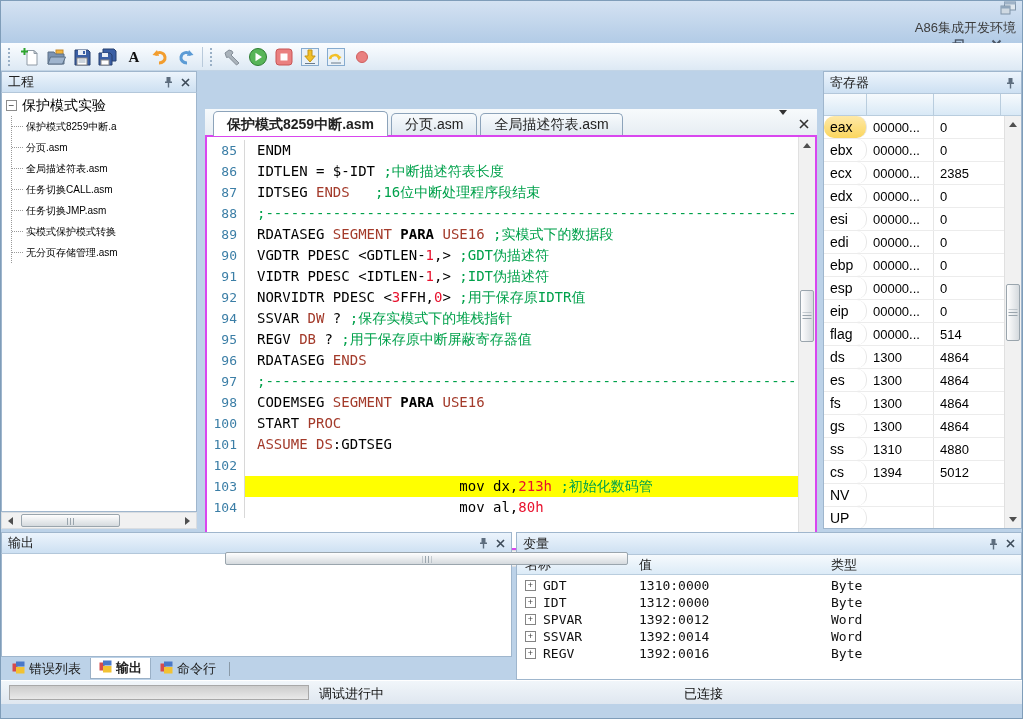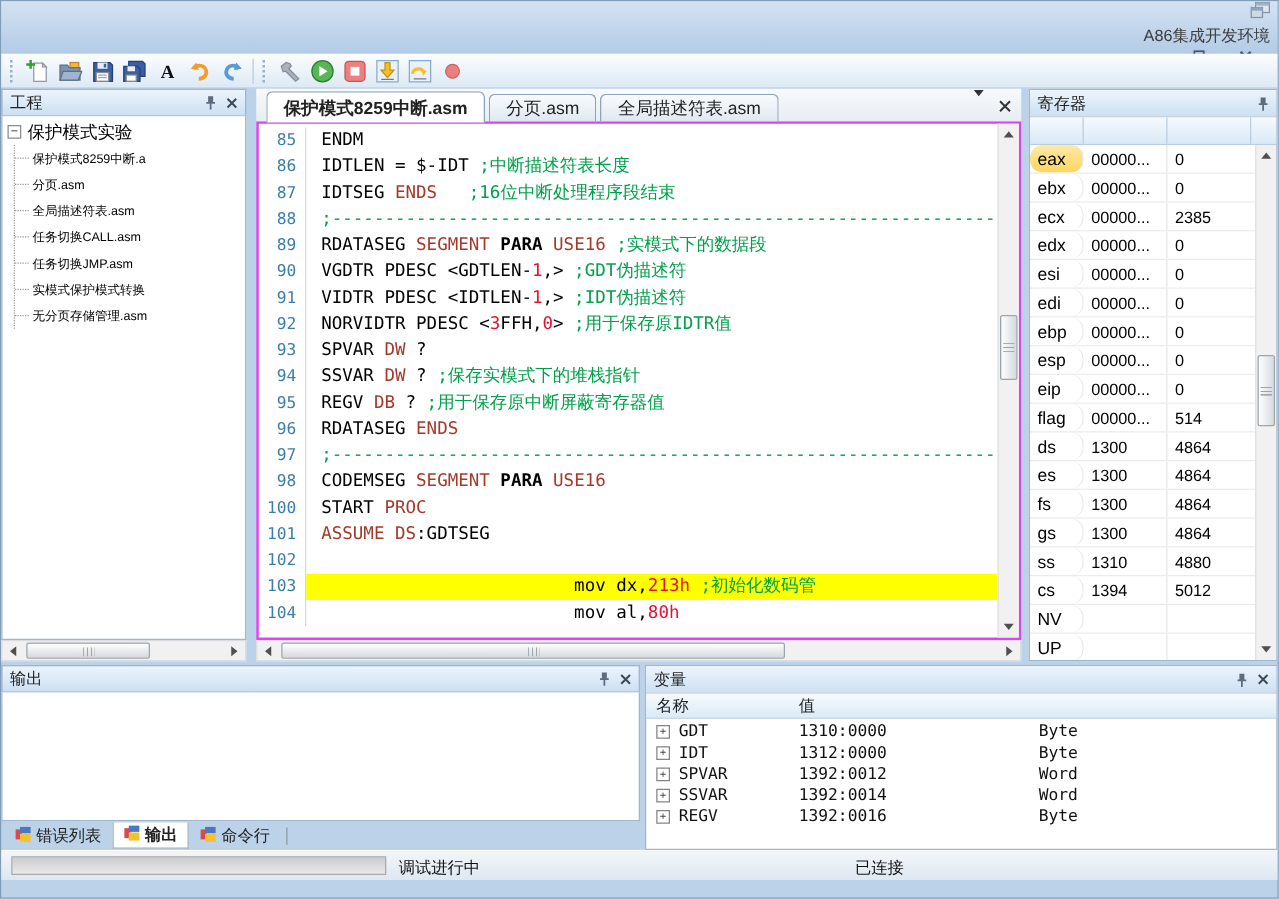--- a/index.html
+++ b/index.html
@@ -45,21 +45,21 @@
   .tree-root { display:flex; align-items:center; height:21px; font-size:14px; padding-left:4px; white-space:nowrap; }
   .tree-expander { width:11px; height:11px; border:1px solid #8c8c8c; background:#fff;
     color:#333; font-size:10px; line-height:9px; text-align:center; margin-right:5px; flex-shrink:0; }
   .tree-children { margin-left:9px; border-left:1px dotted #9a9a9a; }
   .tree-item { display:flex; align-items:center; height:21px; font-size:10px;
     position:relative; padding-left:14px; white-space:nowrap; }
   .tree-item::before { content:''; position:absolute; left:0; top:10px; width:11px;
     border-top:1px dotted #9a9a9a; }
 
   
-  .editor { width:612px; display:flex; flex-direction:column; }
+  .editor { width:612px; display:flex; flex-direction:column;margin-top:38px; }
   .tabbar { height:26px; display:flex; align-items:flex-end; position:relative;
     background:linear-gradient(#f7fafc,#e7edf3); padding-left:8px; flex-shrink:0; }
   .tab-strip { display:flex; align-items:flex-end; }
   .tab { height:22px; line-height:21px; padding:0 13px; font-size:14px; color:#222;
     border:1px solid #8ca3ba; border-bottom:none; border-radius:5px 5px 0 0;
     background:linear-gradient(#f8fbfd,#dfe8f0); margin-right:3px; white-space:nowrap; }
   .tab.active { background:#fff; font-weight:bold; height:25px; line-height:24px;
     position:relative; z-index:2; margin-bottom:-1px; }
   .tab-actions { position:absolute; right:8px; top:6px; display:flex; align-items:center; gap:12px; }
   .dd-tri { width:0; height:0; border-left:4px solid transparent; border-right:4px solid transparent;
@@ -377,24 +377,20 @@
             </div>
             <div class="code-line">
               <div class="line-num">91</div>
               <div class="line-text"><span class="seg-p">VIDTR PDESC &lt;IDTLEN-</span><span class="seg-n">1</span><span class="seg-p">,&gt; </span><span class="seg-c">;IDT伪描述符</span></div>
             </div>
             <div class="code-line">
               <div class="line-num">92</div>
               <div class="line-text"><span class="seg-p">NORVIDTR PDESC &lt;</span><span class="seg-n">3</span><span class="seg-p">FFH,</span><span class="seg-n">0</span><span class="seg-p">&gt; </span><span class="seg-c">;用于保存原IDTR值</span></div>
             </div>
             <div class="code-line">
-              <div class="line-num">93</div>
-              <div class="line-text"><span class="seg-p">SPVAR </span><span class="seg-k">DW</span><span class="seg-p"> ?</span></div>
-            </div>
-            <div class="code-line">
               <div class="line-num">94</div>
               <div class="line-text"><span class="seg-p">SSVAR </span><span class="seg-k">DW</span><span class="seg-p"> ? </span><span class="seg-c">;保存实模式下的堆栈指针</span></div>
             </div>
             <div class="code-line">
               <div class="line-num">95</div>
               <div class="line-text"><span class="seg-p">REGV </span><span class="seg-k">DB</span><span class="seg-p"> ? </span><span class="seg-c">;用于保存原中断屏蔽寄存器值</span></div>
             </div>
             <div class="code-line">
               <div class="line-num">96</div>
               <div class="line-text"><span class="seg-p">RDATASEG </span><span class="seg-k">ENDS</span></div>
@@ -638,20 +634,21 @@
           </span>
         <span class="ph-btn">
             <svg class="ph-x" viewBox="0 0 9 9">
               <path d="M1 1l7 7M8 1l-7 7" stroke="#3c4a58" stroke-width="1.6"></path>
             </svg>
           </span>
       </div>
       <div class="var-colheader">
         <span class="vc1">名称</span>
         <span class="vc2">值</span>
+        <span class="vc3">类型</span>
       </div>
       <div class="var-rows">
           <div class="var-row">
             <span class="var-expander">+</span>
             <span class="var-name">GDT</span>
             <span class="var-value">1310:0000</span>
             <span class="var-type">Byte</span>
           </div>
           <div class="var-row">
             <span class="var-expander">+</span>

